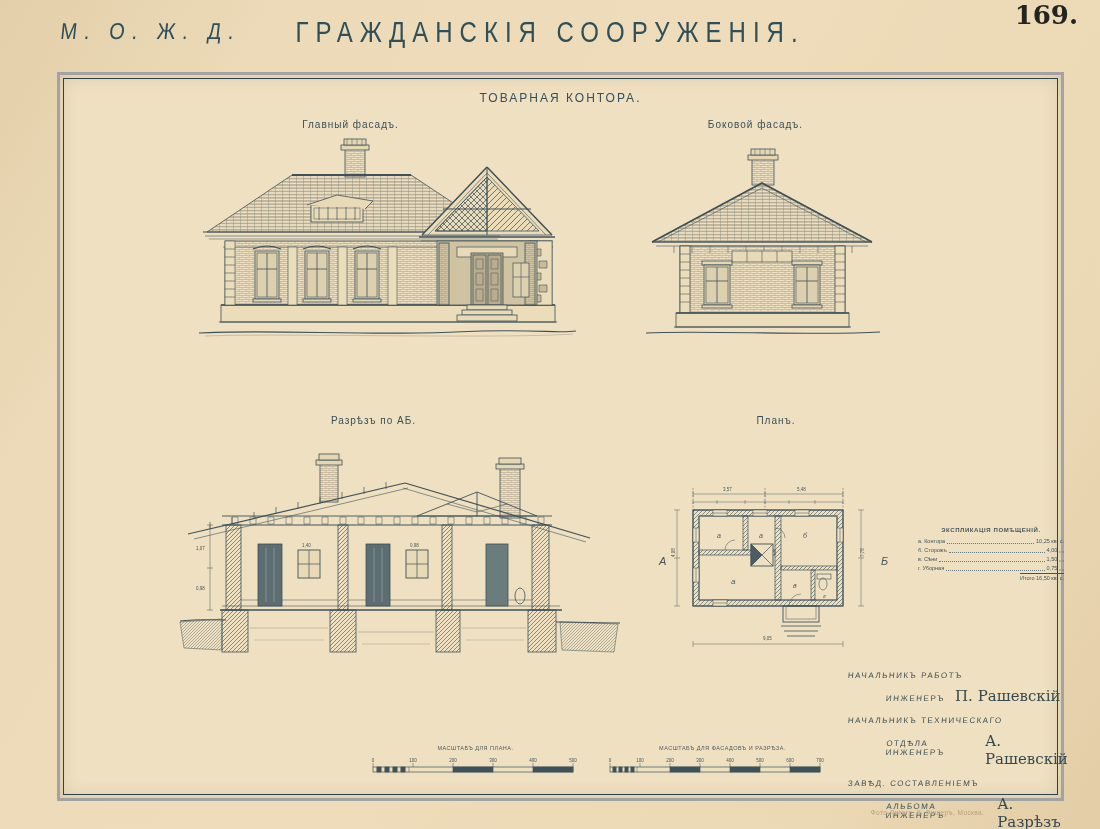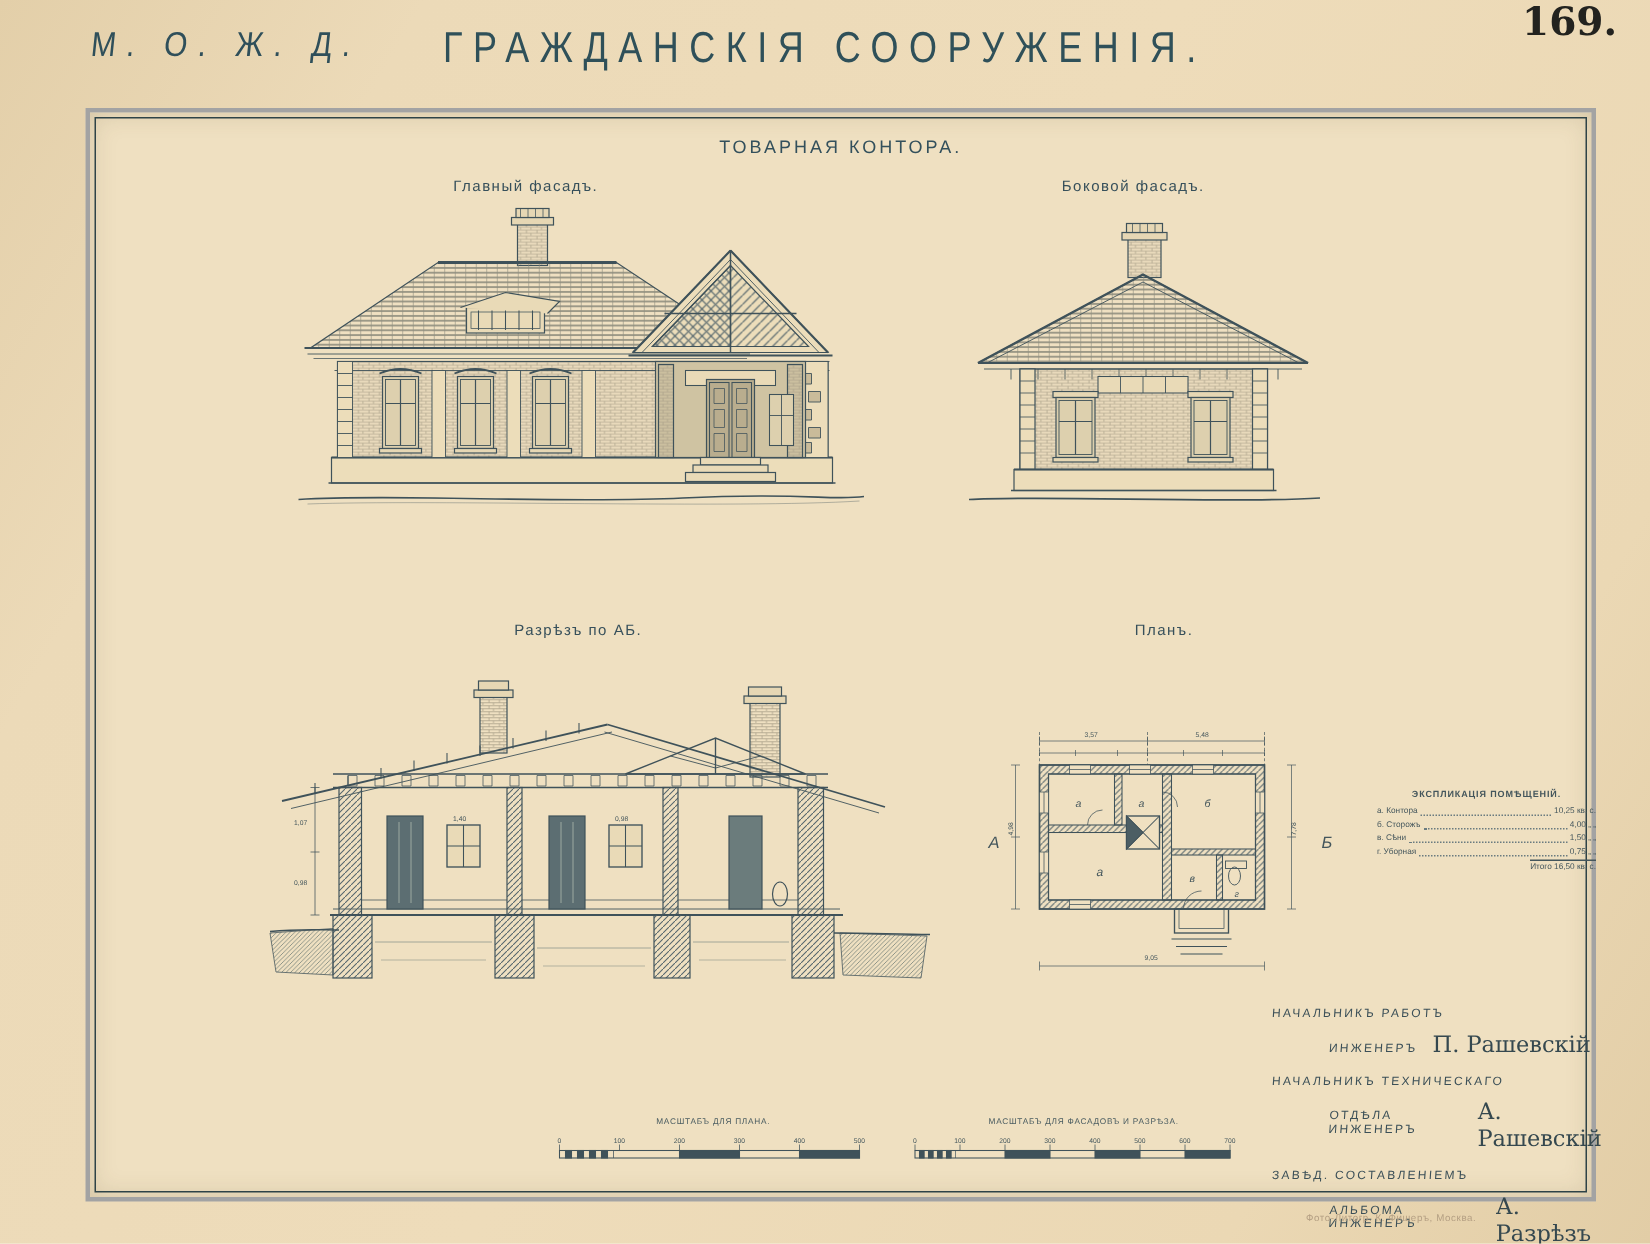--- a/index.html
+++ b/index.html
@@ -91,21 +91,21 @@
   <div class="hdr-title">ГРАЖДАНСКІЯ СООРУЖЕНІЯ.</div>
   <div class="hdr-num">169.</div>
 
   <div class="plate">
     <div class="plate-inner"></div>
 
     <div class="subtitle">ТОВАРНАЯ КОНТОРА.</div>
 
     <div class="lbl" style="left:233px;top:44px;width:115px;">Главный фасадъ.</div>
     <div class="lbl" style="left:638px;top:44px;width:115px;text-align:center;">Боковой фасадъ.</div>
-    <div class="lbl" style="left:268px;top:340px;width:115px;">Разрѣзъ по АБ.</div>
+    <div class="lbl" style="left:256px;top:340px;width:115px;">Разрѣзъ по АБ.</div>
     <div class="lbl" style="left:661px;top:340px;width:110px;">Планъ.</div>
 
     <svg style="left:135px;top:62px;" width="385" height="208" viewBox="0 0 385 208">
       <g stroke="#3f525a" stroke-width="0.8" fill="none">
 
         <path d="M4,196 C70,192 180,199 260,195 S360,197 381,194" stroke-width="1.1"></path>
         <path d="M10,199 C90,196 300,202 378,197" stroke-width="0.4" opacity="0.6"></path>
 
         <g>
           <rect x="150" y="12" width="20" height="28" fill="url(#pBrick)"></rect>

